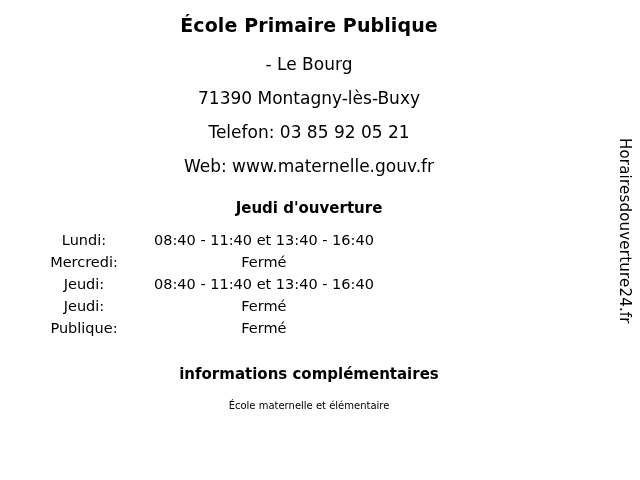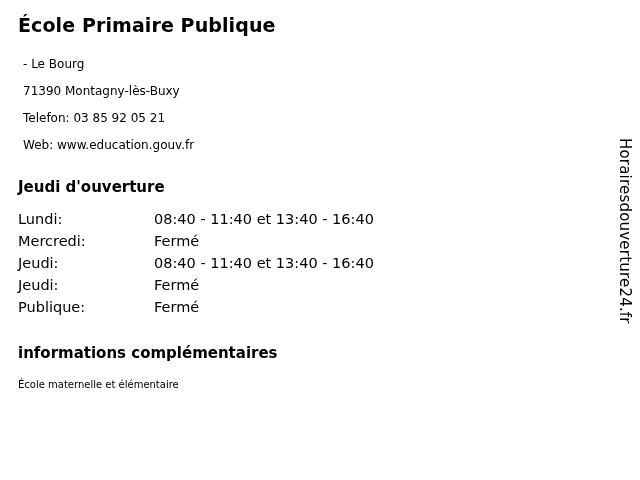--- a/index.html
+++ b/index.html
@@ -16,32 +16,33 @@
     position: relative;
   }
   .page {
     position: absolute;
     left: 0;
     top: 0;
     width: 600px;
     height: 424px;
     padding: 14px 0 0 18px;
     box-sizing: border-box;
+    text-align: center;
   }
   .title {
     font-size: 19px;
     font-weight: bold;
     letter-spacing: 0.1px;
     margin: 0 0 16px 0;
     line-height: 1.2;
   }
   .addr-line {
-    font-size: 12px;
+    font-size: 17px;
     line-height: 22px;
-    margin: 5px;
+    margin: 12px;
   }
   .section-head {
     font-size: 15px;
     font-weight: bold;
     margin: 22px 0 12px 0;
   }
   .hours {
     border-collapse: collapse;
   }
   .hours td {
@@ -80,21 +81,21 @@
 </head>
 <body>
 
 <div class="page">
 
   <h1 class="title">École Primaire Publique</h1>
 
   <p class="addr-line">- Le Bourg</p>
   <p class="addr-line">71390 Montagny-lès-Buxy</p>
   <p class="addr-line">Telefon: 03 85 92 05 21</p>
-  <p class="addr-line">Web: www.education.gouv.fr</p>
+  <p class="addr-line">Web: www.maternelle.gouv.fr</p>
 
   <h2 class="section-head">Jeudi d'ouverture</h2>
 
   <table class="hours">
     <tbody>
       <tr>
         <td class="day">Lundi:</td>
         <td class="val">08:40 - 11:40 et 13:40 - 16:40</td>
       </tr>
       <tr>

